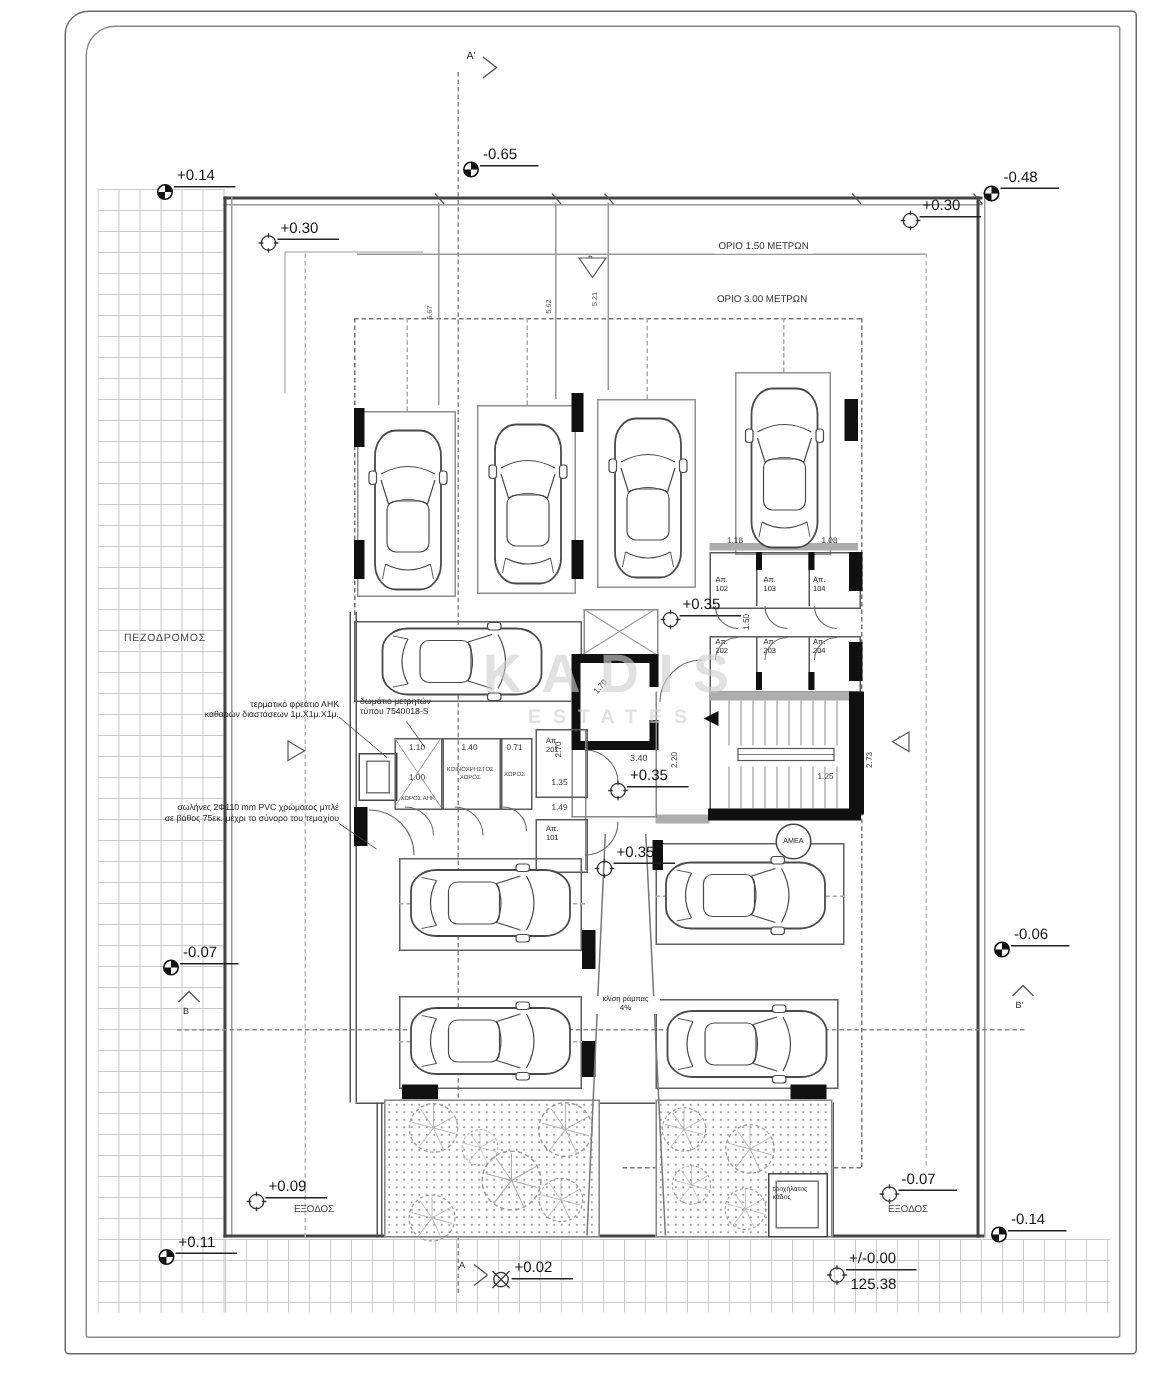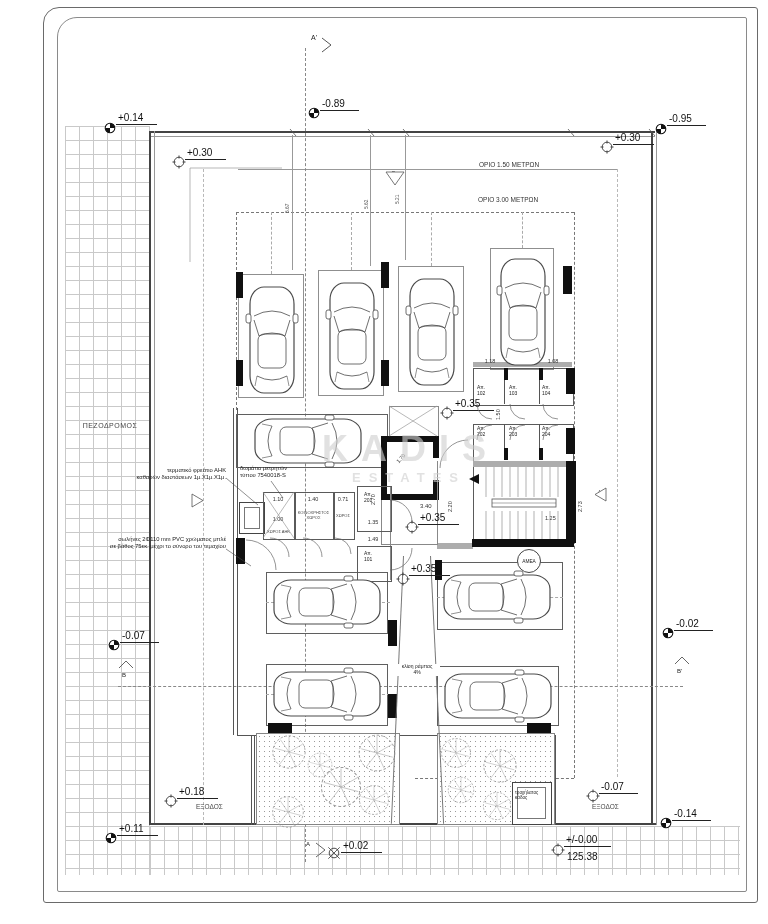--- a/index.html
+++ b/index.html
@@ -231,25 +231,25 @@
   <div class="txt rgt" style="left:86px;top:536px;width:140px;font-size:5.8px;">σωλήνες 2Φ110 mm PVC χρώματος μπλέ
 σε βάθος 75εκ. μέχρι το σύνορο του τεμαχίου</div>
 
   <svg class="abs" style="left:103px;top:121px;z-index:36" width="14" height="14" viewBox="0 0 16 16">
       <use href="#lvlf"></use>
     </svg>
   <div class="lvl" style="left:116px;top:113px;text-align:right;">+0.14</div>
   <svg class="abs" style="left:307px;top:106px;z-index:36" width="14" height="14" viewBox="0 0 16 16">
       <use href="#lvlf"></use>
     </svg>
-  <div class="lvl" style="left:320px;top:99px;">-0.89</div>
+  <div class="lvl" style="left:320px;top:99px;">-0.65</div>
   <svg class="abs" style="left:654px;top:122px;z-index:36" width="14" height="14" viewBox="0 0 16 16">
       <use href="#lvlf"></use>
     </svg>
-  <div class="lvl" style="left:667px;top:114px;">-0.95</div>
+  <div class="lvl" style="left:667px;top:114px;">-0.48</div>
   <svg class="abs" style="left:172px;top:155px;z-index:36" width="14" height="14" viewBox="0 0 16 16">
       <use href="#lvlo"></use>
     </svg>
   <div class="lvl" style="left:185px;top:148px;">+0.30</div>
   <svg class="abs" style="left:600px;top:140px;z-index:36" width="14" height="14" viewBox="0 0 16 16">
       <use href="#lvlo"></use>
     </svg>
   <div class="lvl" style="left:613px;top:133px;">+0.30</div>
   <svg class="abs" style="left:440px;top:406px;z-index:36" width="14" height="14" viewBox="0 0 16 16">
       <use href="#lvlo"></use>
@@ -263,25 +263,25 @@
       <use href="#lvlo"></use>
     </svg>
   <div class="lvl" style="left:409px;top:564px;">+0.35</div>
   <svg class="abs" style="left:107px;top:638px;z-index:36" width="14" height="14" viewBox="0 0 16 16">
       <use href="#lvlf"></use>
     </svg>
   <div class="lvl" style="left:120px;top:631px;">-0.07</div>
   <svg class="abs" style="left:661px;top:626px;z-index:36" width="14" height="14" viewBox="0 0 16 16">
       <use href="#lvlf"></use>
     </svg>
-  <div class="lvl" style="left:674px;top:619px;">-0.02</div>
+  <div class="lvl" style="left:674px;top:619px;">-0.06</div>
   <svg class="abs" style="left:164px;top:794px;z-index:36" width="14" height="14" viewBox="0 0 16 16">
       <use href="#lvlo"></use>
     </svg>
-  <div class="lvl" style="left:177px;top:787px;">+0.18</div>
+  <div class="lvl" style="left:177px;top:787px;">+0.09</div>
   <div class="txt" style="left:196px;top:803px;font-size:6.5px;color:#444;">ΕΞΟΔΟΣ</div>
   <svg class="abs" style="left:104px;top:831px;z-index:36" width="14" height="14" viewBox="0 0 16 16">
       <use href="#lvlf"></use>
     </svg>
   <div class="lvl" style="left:117px;top:824px;">+0.11</div>
   <svg class="abs" style="left:327px;top:846px;z-index:36" width="14" height="14" viewBox="0 0 16 16">
       <use href="#lvlx"></use>
     </svg>
   <div class="lvl" style="left:341px;top:841px;">+0.02</div>
   <svg class="abs" style="left:551px;top:843px;z-index:36" width="14" height="14" viewBox="0 0 16 16">

